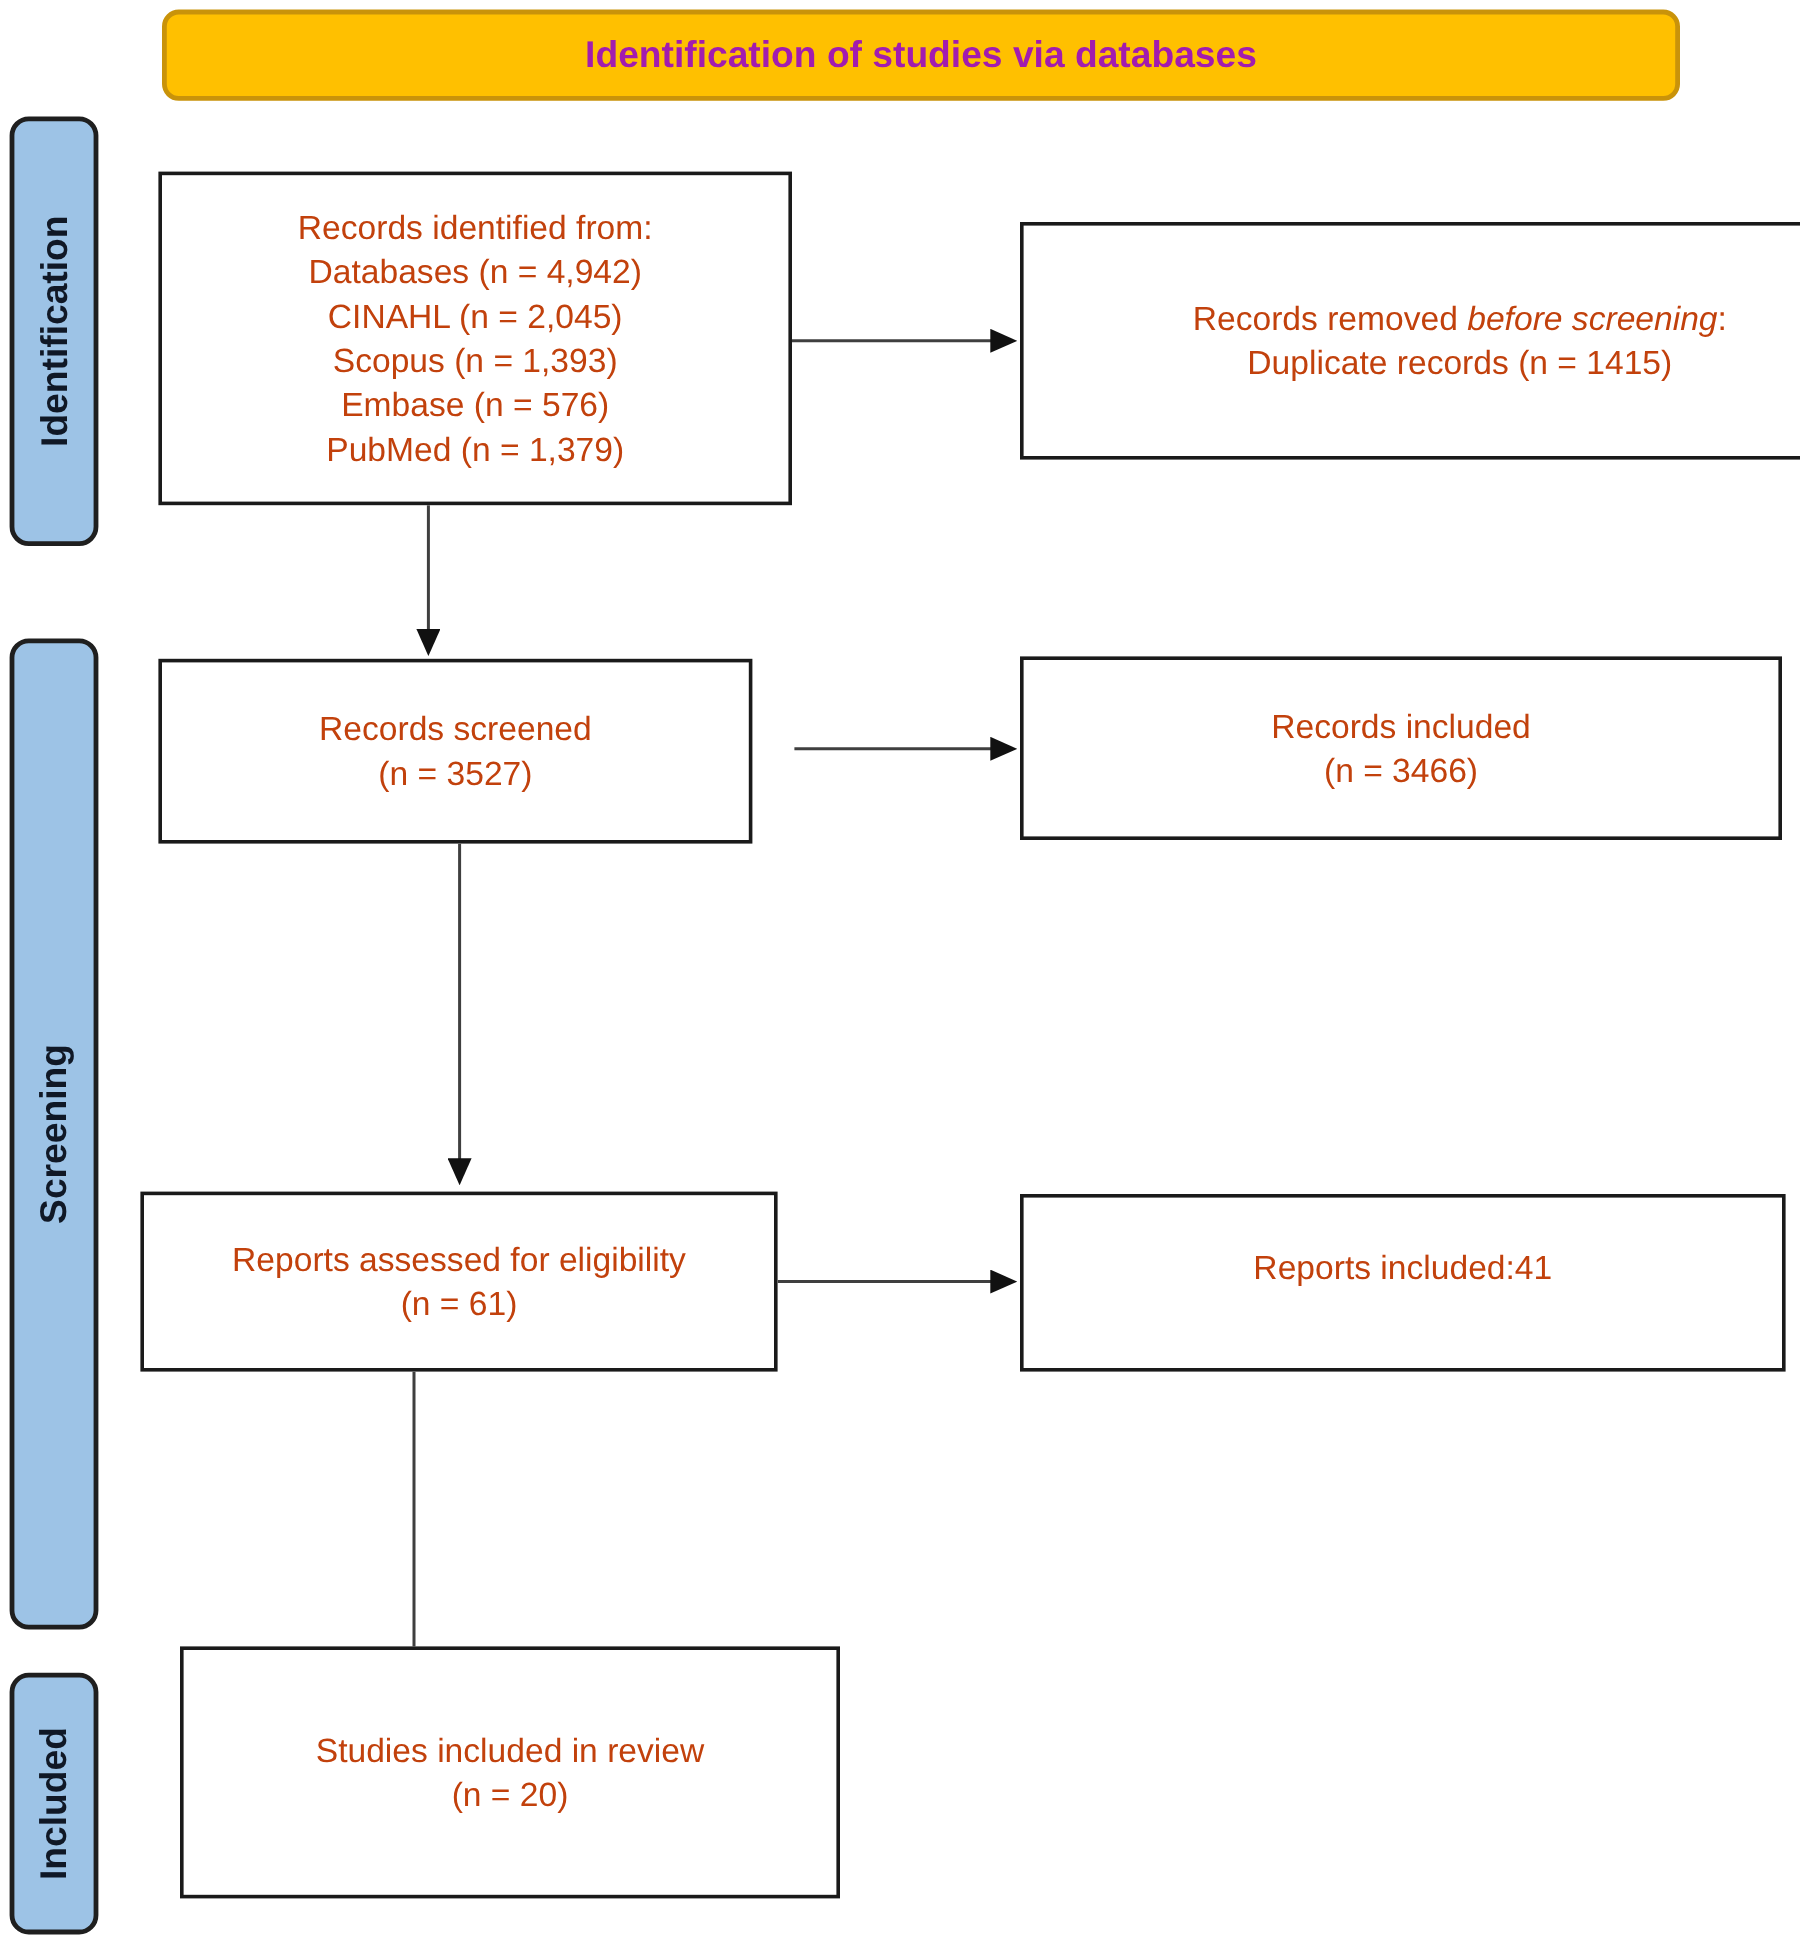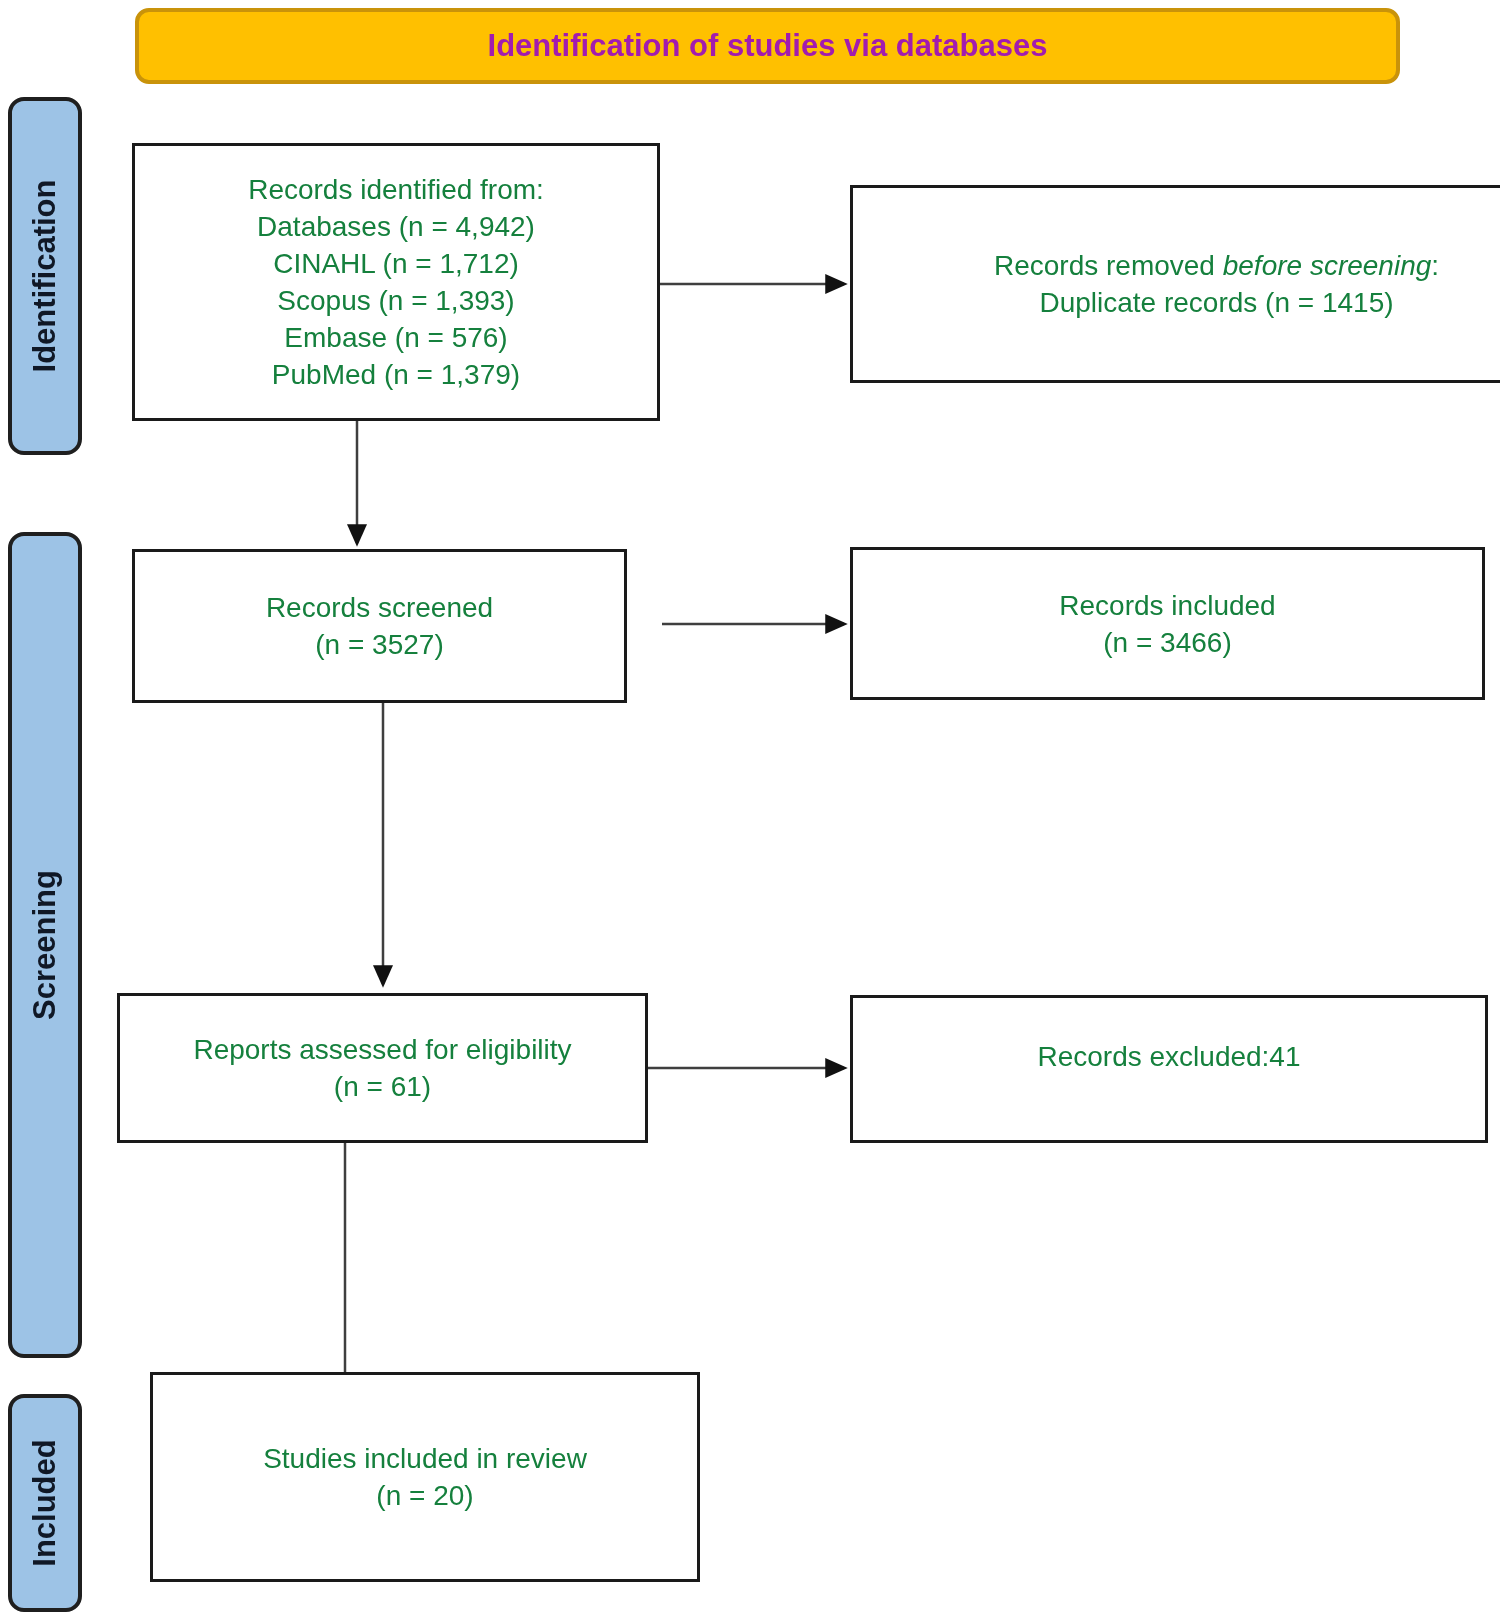--- a/index.html
+++ b/index.html
@@ -41,21 +41,21 @@
   .stage-identification{top:97px;height:358px;}
   .stage-screening{top:532px;height:826px;}
   .stage-included{top:1394px;height:218px;}
 
   .node{
     position:absolute;
     background:#ffffff;
     border:3px solid var(--box-border);
     box-sizing:border-box;
     display:flex;flex-direction:column;align-items:center;justify-content:center;
-    font-size:28px;line-height:37px;color:#15803d;
+    font-size:28px;line-height:37px;color:#c2410c;
   }
   .node-identified{left:132px;top:143px;width:528px;height:278px;}
   .node-removed{left:850px;top:185px;width:733px;height:198px;}
   .node-screened{left:132px;top:549px;width:495px;height:154px;}
   .node-rec-excluded{left:850px;top:547px;width:635px;height:153px;}
   .node-assessed{left:117px;top:993px;width:531px;height:150px;}
   .node-rep-excluded{left:850px;top:995px;width:638px;height:148px;justify-content:flex-start;padding-top:40px;}
   .node-included{left:128px;top:1372px;width:550px;height:210px;margin-left:22px;}
 
   .arrows{position:absolute;left:0;top:0;width:1500px;height:1622px;pointer-events:none;}
@@ -91,21 +91,21 @@
     <line x1="357" y1="421" x2="357" y2="543" marker-end="url(#ah)"></line>
     <line x1="662" y1="624" x2="844" y2="624" marker-end="url(#ah)"></line>
     <line x1="383" y1="703" x2="383" y2="984" marker-end="url(#ah)"></line>
     <line x1="648" y1="1068" x2="844" y2="1068" marker-end="url(#ah)"></line>
     <line x1="345" y1="1143" x2="345" y2="1393" marker-end="url(#ah)"></line>
   </svg>
 
   <div class="node node-identified">
       <div>Records identified from:</div>
       <div>Databases (n = 4,942)</div>
-      <div>CINAHL (n = 1,712)</div>
+      <div>CINAHL (n = 2,045)</div>
       <div>Scopus (n = 1,393)</div>
       <div>Embase (n = 576)</div>
       <div>PubMed (n = 1,379)</div>
     </div>
 
   <div class="node node-removed">
     <div>
       <span>Records removed </span><span class="em">before screening</span><span>:</span>
     </div>
     <div>Duplicate records (n = 1415)</div>
@@ -120,21 +120,21 @@
       <div>Records included</div>
       <div>(n = 3466)</div>
     </div>
 
   <div class="node node-assessed">
       <div>Reports assessed for eligibility</div>
       <div>(n = 61)</div>
     </div>
 
   <div class="node node-rep-excluded">
-      <div>Records excluded:41</div>
+      <div>Reports included:41</div>
     </div>
 
   <div class="node node-included">
       <div>Studies included in review</div>
       <div>(n = 20)</div>
     </div>
 
 </div>
 
 </body></html>

